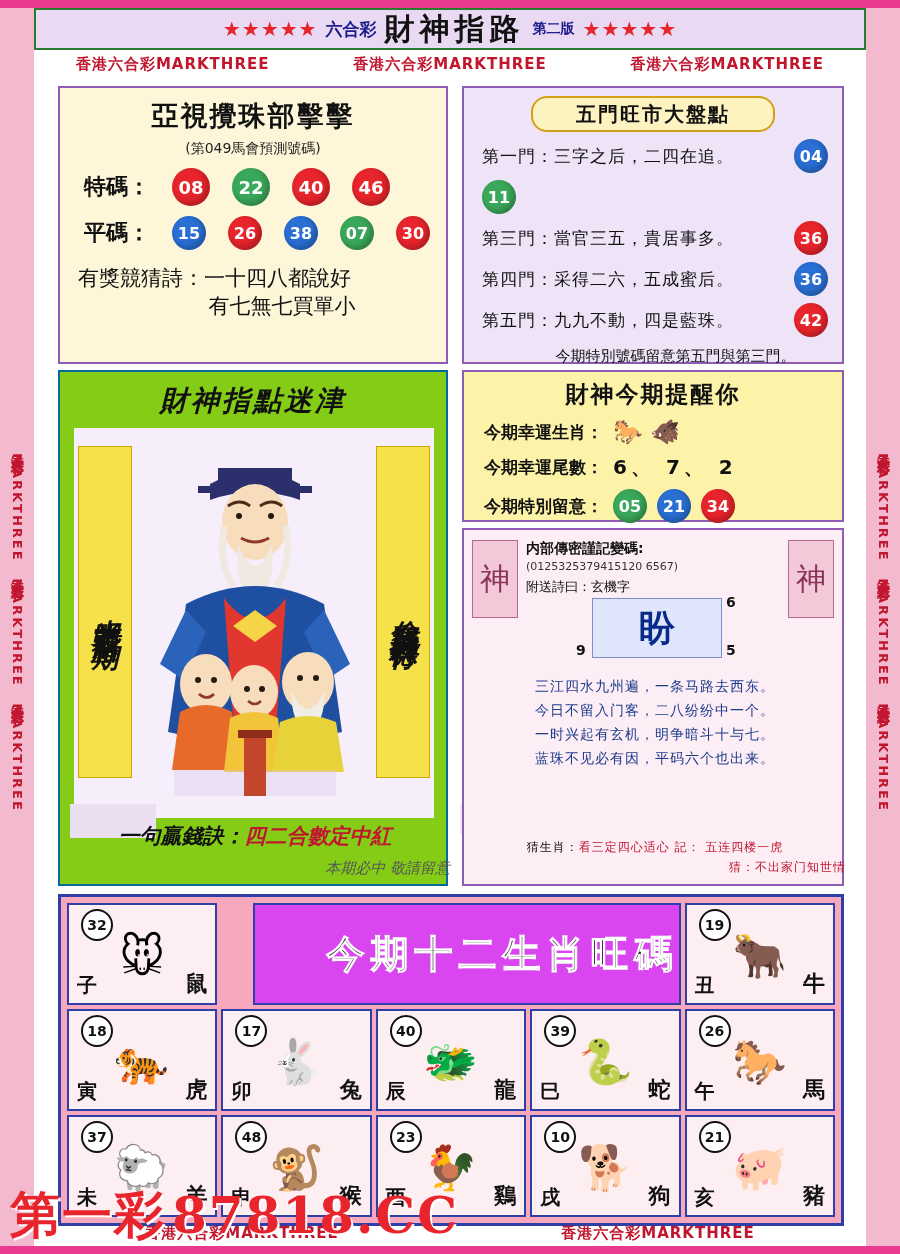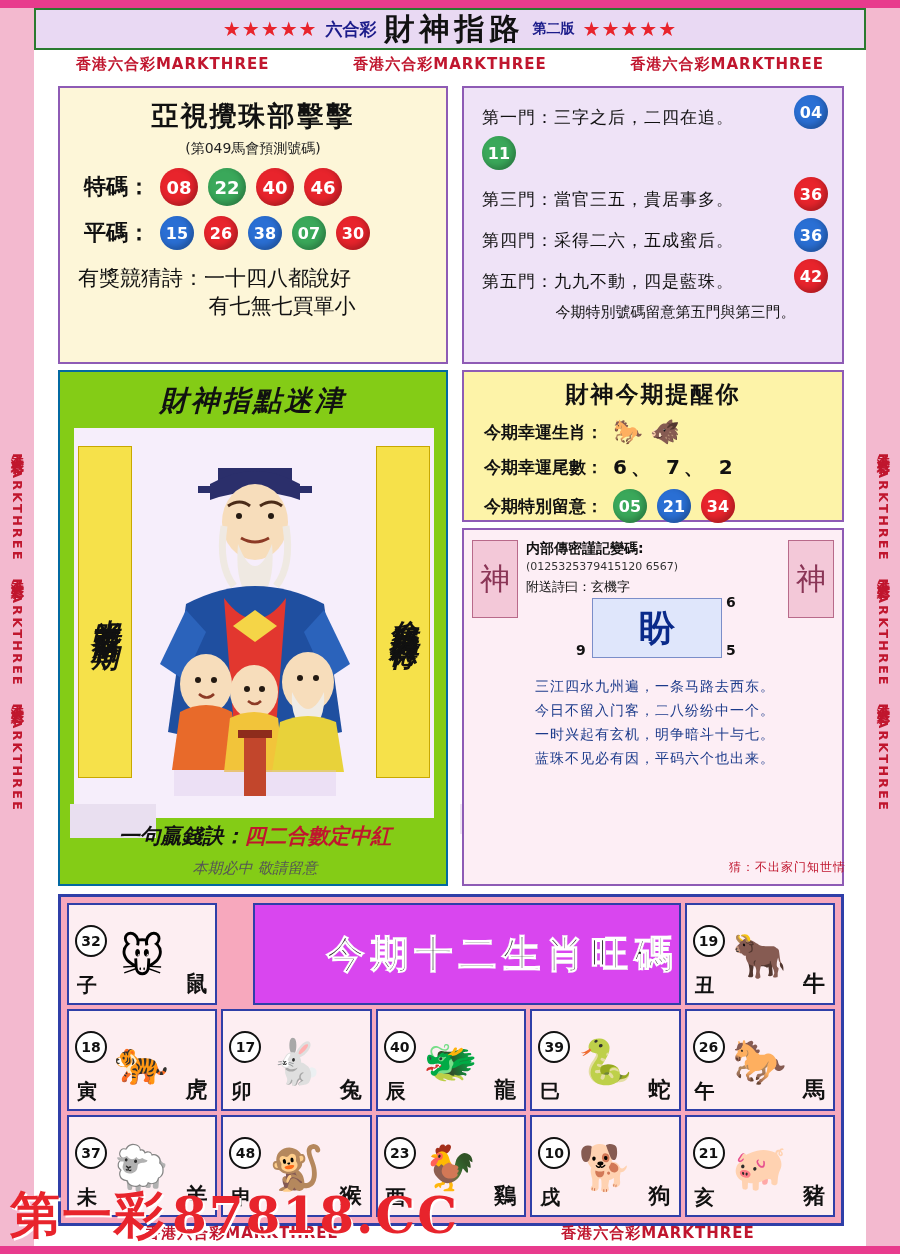--- a/index.html
+++ b/index.html
@@ -65,21 +65,21 @@
   .box{position:absolute;box-sizing:border-box;}
   .b-pred{
     left:24px;top:78px;width:390px;height:278px;
     background:#fdf6d8;border:2px solid #8e5bb5;
   }
   .b-pred h2{
     margin:10px 0 0;text-align:center;font-size:27px;color:#111;font-weight:bold;
     font-family:"DejaVu Serif","Liberation Serif",serif;letter-spacing:2px;
   }
   .b-pred .sub{text-align:center;font-size:14px;color:#222;margin-top:6px;}
-  .row{display:flex;align-items:center;margin:10px 12px 0 24px;gap:10px;}
+  .row{display:flex;align-items:center;margin:10px 12px 0 24px;gap:22px;}
   .row .lbl{font-size:22px;font-weight:bold;color:#111;min-width:56px;
     font-family:"DejaVu Serif","Liberation Serif",serif;}
   .ball{
     width:38px;height:38px;border-radius:50%;color:#fff;font-weight:bold;
     display:flex;align-items:center;justify-content:center;font-size:18px;
     box-shadow:inset -3px -3px 6px rgba(0,0,0,.25);
   }
   .ball.sm{width:34px;height:34px;font-size:16px;}
   .poem{margin:14px 8px 0 18px;font-size:21px;color:#111;line-height:1.35;
     font-family:"DejaVu Serif","Liberation Serif",serif;}
@@ -90,21 +90,21 @@
     left:428px;top:78px;width:382px;height:278px;
     background:#efe3f7;border:2px solid #8e5bb5;
   }
   .five-title{
     margin:8px auto 0;width:240px;height:32px;background:#fdf3c0;
     border:2px solid #d4a017;border-radius:16px;
     display:flex;align-items:center;justify-content:center;
     font-size:20px;font-weight:bold;color:#111;
     font-family:"DejaVu Serif","Liberation Serif",serif;letter-spacing:2px;
   }
-  .five-row{display:flex;align-items:flex-end;margin:7px 14px 0 18px;}
+  .five-row{display:flex;align-items:center;margin:7px 14px 0 18px;}
   .five-row .txt{flex:1;font-size:17px;color:#111;letter-spacing:1px;
     font-family:"DejaVu Serif","Liberation Serif",serif;}
   .five-note{margin:10px 0 0;text-align:center;font-size:15px;color:#111;
     font-family:"DejaVu Serif","Liberation Serif",serif;padding-left:45px;}
 
   
   .b-god{
     left:24px;top:362px;width:390px;height:516px;
     background:#84cc16;border:2px solid #0369a1;font-style:italic;
   }
@@ -127,21 +127,21 @@
   .couplet.left{left:4px;}
   .couplet.right{right:4px;}
   .god-figure{position:absolute;left:66px;top:6px;width:230px;height:372px;}
   .gfoot{
     position:absolute;left:0;bottom:34px;width:390px;text-align:center;
     font-size:21px;color:#111;font-weight:bold;
     font-family:"DejaVu Serif","Liberation Serif",serif;
   }
   .gfoot .red{color:#c0162e;}
   .gfoot2{
-    position:absolute;left:0;bottom:6px;width:390px;text-align:center;
+    position:absolute;left:0;bottom:6px;width:390px;text-align:right;
     font-size:15px;color:#555;
   }
 
   
   .b-remind{
     left:428px;top:362px;width:382px;height:152px;
     background:#fdf3a8;border:2px solid #8e5bb5;
   }
   .b-remind h3{
     margin:7px 0 0;text-align:center;font-size:23px;font-weight:bold;color:#111;
@@ -192,23 +192,23 @@
   }
   .grid{
     position:absolute;inset:6px;display:grid;
     grid-template-columns:repeat(5,1fr);grid-template-rows:repeat(3,1fr);
     gap:4px;
   }
   .cell{
     background:#fdeef2;border:2px solid #2f3fa8;position:relative;overflow:hidden;
   }
   .cell .num{
-    position:absolute;left:6px;top:4px;width:28px;height:28px;border-radius:50%;
+    position:absolute;left:12px;top:4px;width:28px;height:28px;border-radius:50%;
     background:#fff;border:2px solid #111;font-size:14px;font-weight:bold;color:#111;
-    display:flex;align-items:center;justify-content:center;margin-top:16px;
+    display:flex;align-items:center;justify-content:center;
   }
   .cell .br{position:absolute;left:8px;bottom:4px;font-size:20px;font-weight:bold;color:#111;
     font-family:"DejaVu Serif","Liberation Serif",serif;}
   .cell .an{position:absolute;right:8px;bottom:4px;font-size:22px;font-weight:bold;color:#111;
     font-family:"DejaVu Serif","Liberation Serif",serif;}
   .cell .emo{position:absolute;left:50%;top:50%;transform:translate(-50%,-46%);font-size:44px;}
   .banner{
     grid-column:2 / span 3;grid-row:1;
     background:#d946ef;border:2px solid #2f3fa8;
     display:flex;align-items:center;justify-content:flex-end;margin-left:32px;
@@ -278,20 +278,21 @@
         <span class="ball sm" style="background:#e8242c">30</span>
       </div>
 
       <div class="poem">
         <span>有獎競猜詩：</span><span>一十四八都說好</span>
         <span class="l2">有七無七買單小</span>
       </div>
     </div>
 
     <div class="box b-five">
+      <div class="five-title">五門旺市大盤點</div>
 
       <div class="five-row">
         <span class="txt">第一門：三字之后，二四在追。</span>
         <span class="ball sm" style="background:#2a6fd4">04</span>
       </div>
       <div class="five-row">
         <span class="ball sm" style="background:#3aa85a">11</span>
       </div>
       <div class="five-row">
         <span class="txt">第三門：當官三五，貴居事多。</span>
@@ -397,20 +398,23 @@
       <span class="cnum" style="left:262px;top:64px;">6</span>
       <span class="cnum" style="left:112px;top:112px;">9</span>
       <span class="cnum" style="left:262px;top:112px;">5</span>
 
       <div class="poemblock">
         <div>三江四水九州遍，一条马路去西东。</div>
         <div>今日不留入门客，二八纷纷中一个。</div>
         <div>一时兴起有玄机，明争暗斗十与七。</div>
         <div>蓝珠不见必有因，平码六个也出来。</div>
       </div>
+      <div class="guess">
+        <span class="k">猜生肖：</span><span>看三定四心适心 記：  五连四楼一虎</span>
+      </div>
       <div class="guess2">
         <span class="k">猜：</span><span>不出家门知世情</span>
       </div>
     </div>
 
     <div class="box b-grid">
       <div class="grid">
 
         <div class="cell">
           <span class="num">32</span>

